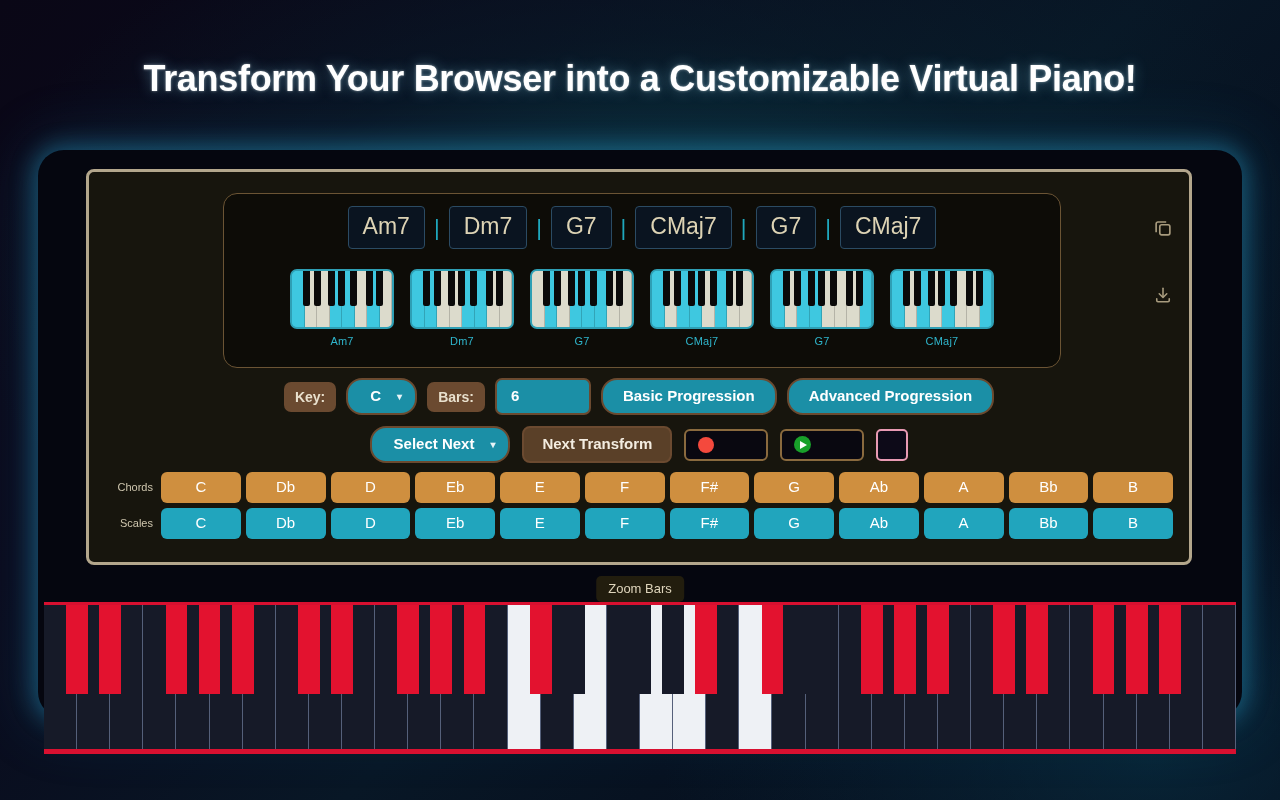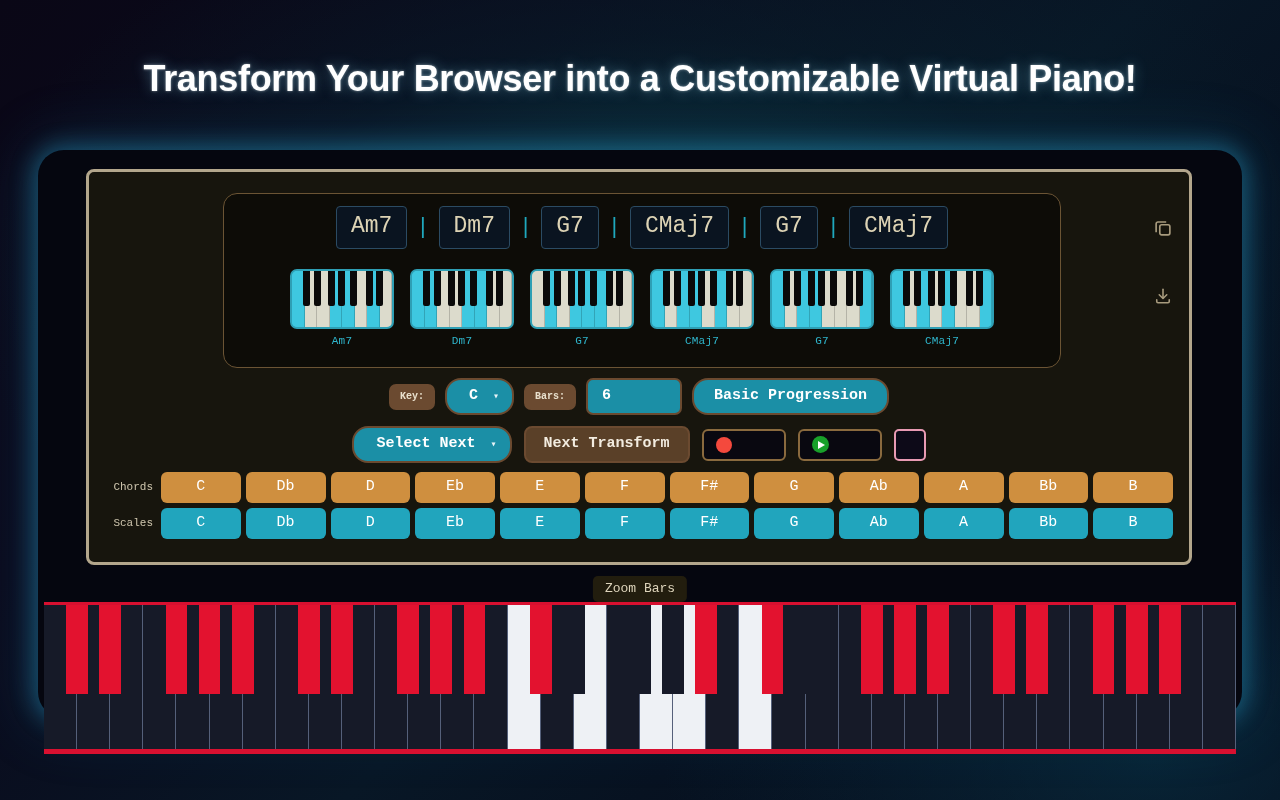--- a/index.html
+++ b/index.html
@@ -29,21 +29,20 @@
   }
 
   
   .app-window {
     position: absolute;
     left: 38px; top: 150px;
     width: 1204px; height: 568px;
     background: #05060f;
     border-radius: 26px;
     box-shadow: 0 0 22px 5px rgba(40,160,200,0.42), 0 0 60px 10px rgba(30,120,170,0.22);
-    font-family: Liberation Mono, monospace;
   }
 
   .inner-panel {
     position: absolute;
     left: 48px; top: 19px;
     width: 1106px; height: 396px;
     background: #17150d;
     border: 3px solid #b3a68c;
     border-radius: 8px;
   }
@@ -128,21 +127,21 @@
   .row {
     position: absolute; left: 0; width: 100%;
     display: flex; justify-content: center; align-items: center;
   }
   .row1 { top: 206px; gap: 10px; }
   .row2 { top: 254px; gap: 12px; }
 
   .lbl-pill {
     background: #6b4a30;
     color: #e9e0cd;
-    font-size: 10px;
+    font-size: 14px;
     font-weight: bold;
     padding: 8px 11px;
     border-radius: 7px;
     line-height: 1;
   }
   .sel-pill {
     position: relative;
     background: #1b8fa6;
     color: #ffffff;
     font-size: 15px;
@@ -468,20 +467,21 @@
 
     <div class="row row1">
       <span class="lbl-pill">Key:</span>
       <span class="sel-pill">
         <span>C</span>
         <span class="chev">▾</span>
       </span>
       <span class="lbl-pill">Bars:</span>
       <span class="num-input">6</span>
       <span class="btn-teal">Basic Progression</span>
+      <span class="btn-teal">Advanced Progression</span>
     </div>
 
     <div class="row row2">
       <span class="sel-pill">
         <span>Select Next</span>
         <span class="chev">▾</span>
       </span>
       <span class="btn-brown">Next Transform</span>
       <span class="tp-box">
         <span class="dot-red"></span>

